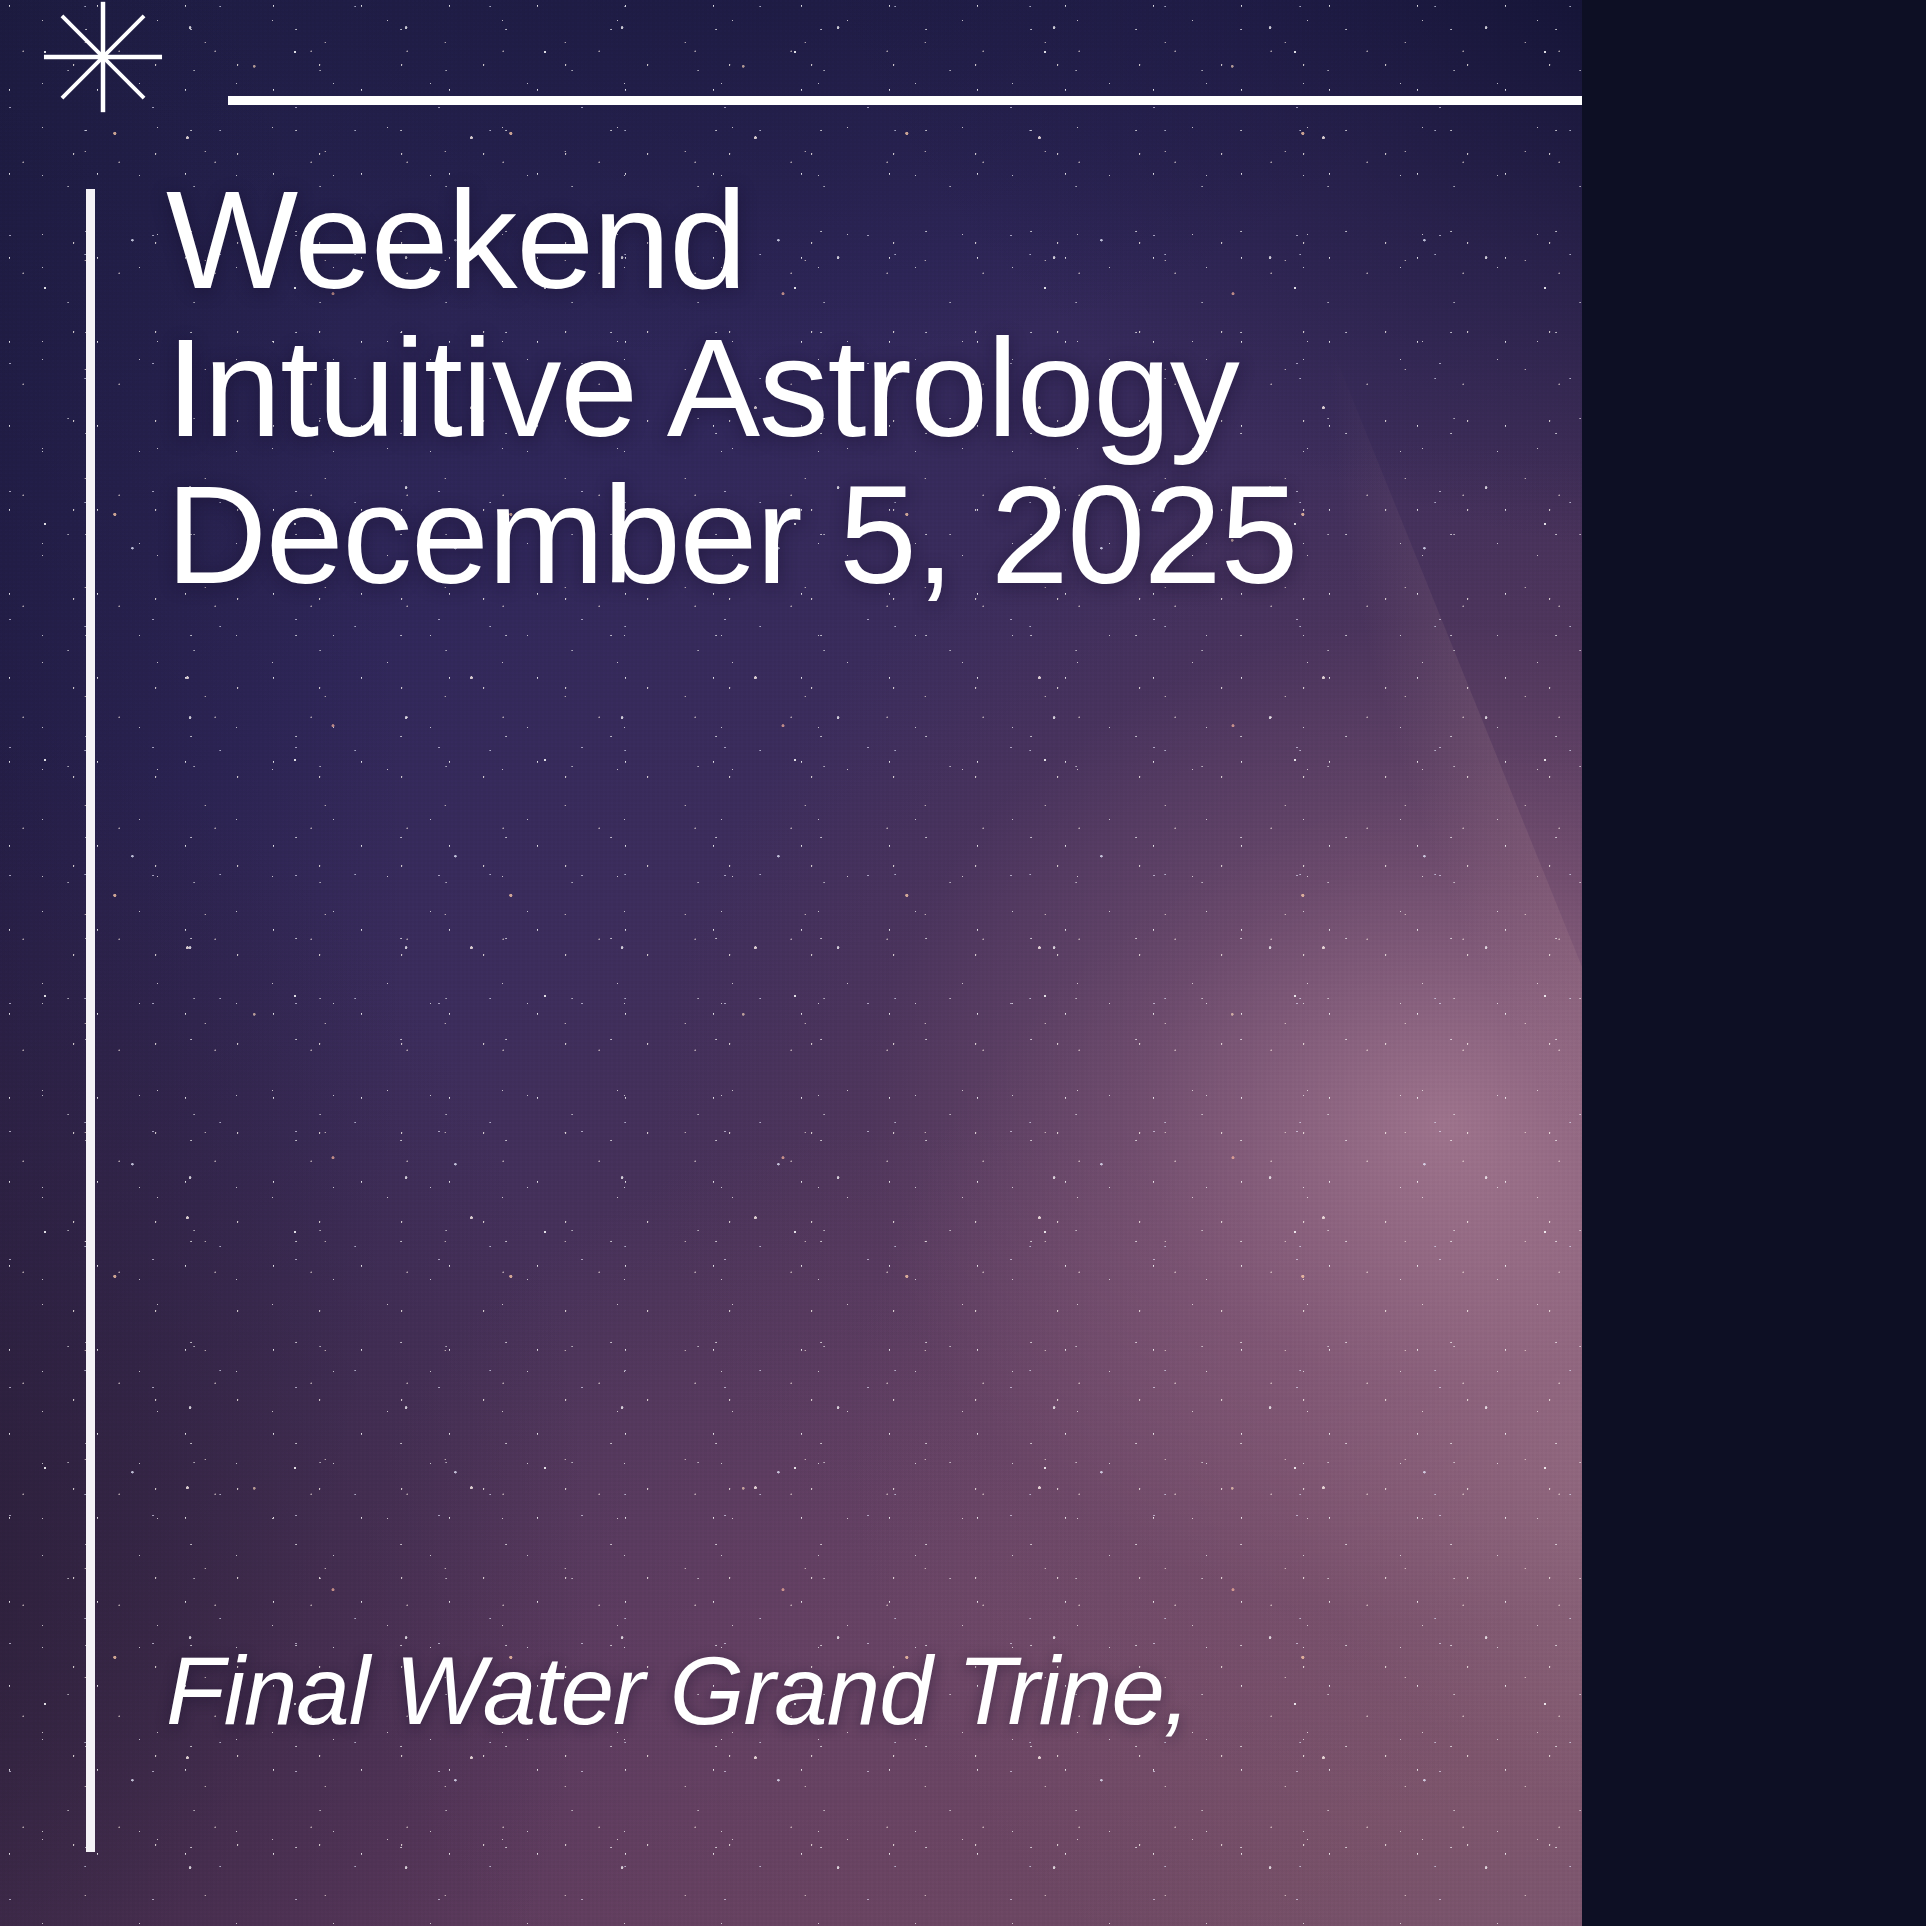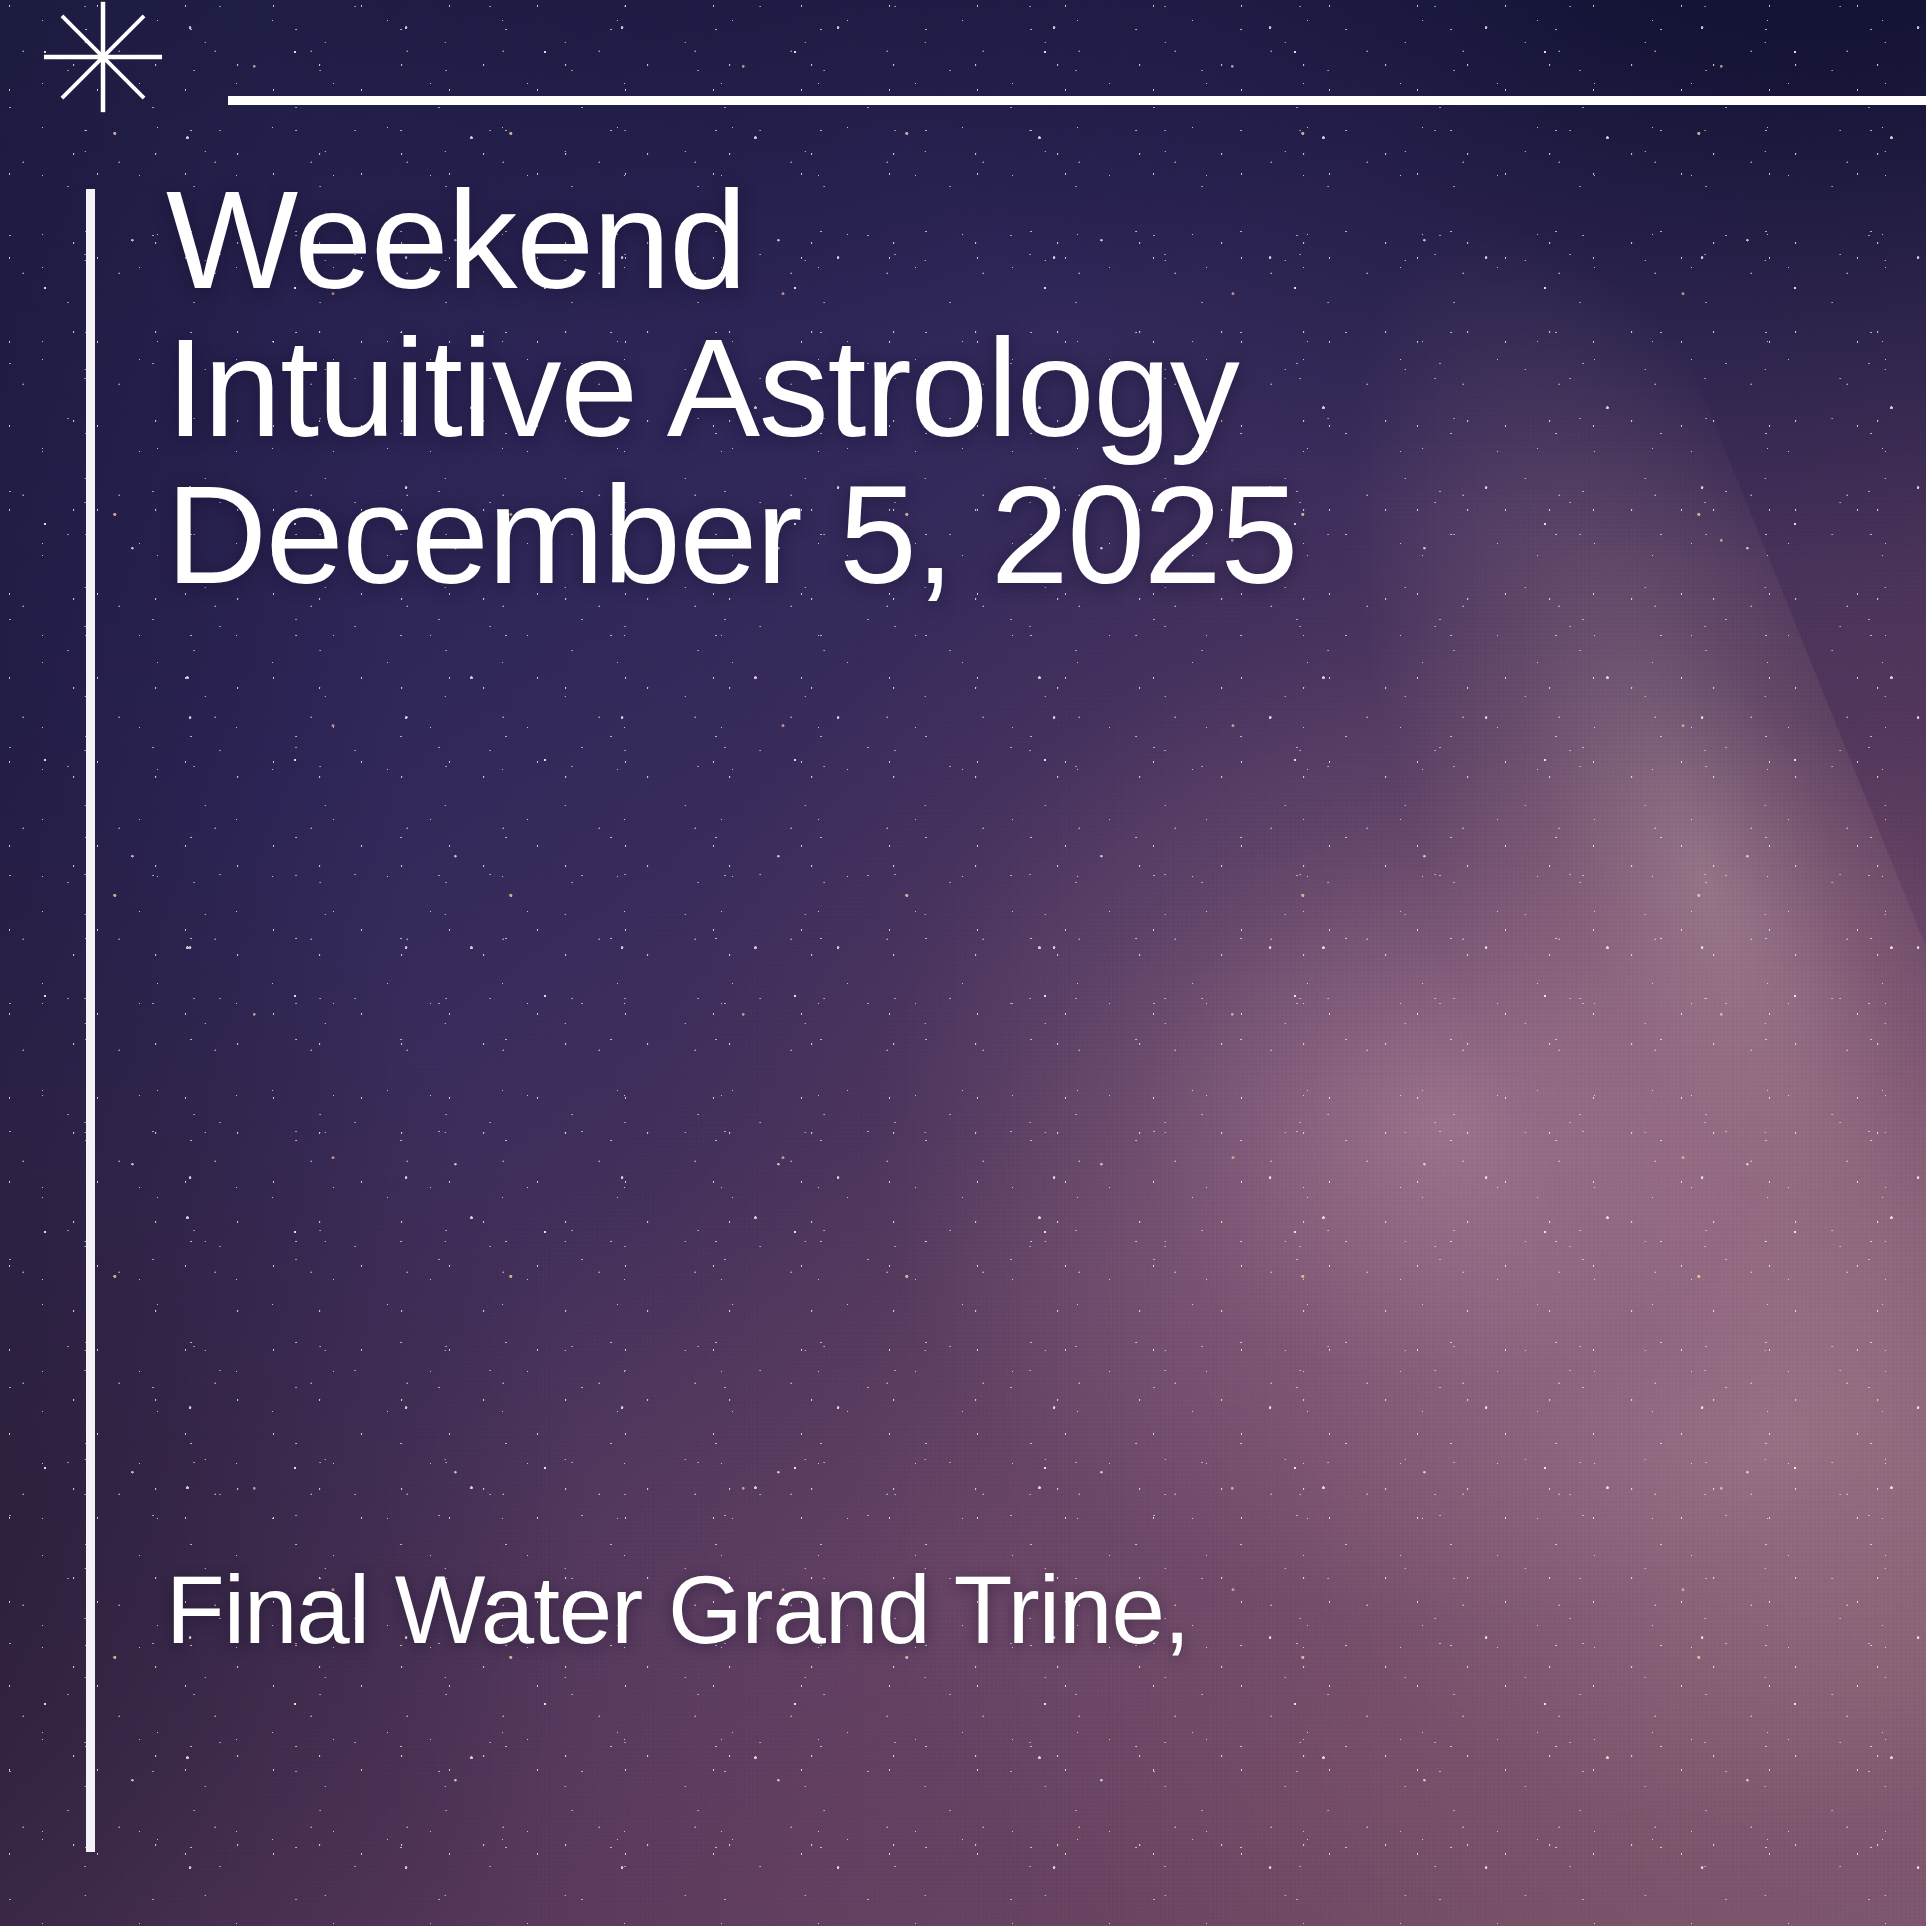--- a/index.html
+++ b/index.html
@@ -2,21 +2,21 @@
 <html style="font-size:10.3px"><head>
 <meta charset="utf-8">
 <style>
   html, body {
     margin: 0;
     padding: 0;
     background: #0d0f24;
   }
   #cover {
     position: relative;
-    width: 1926px;
+    width: 1582px;
     height: 1926px;
     overflow: hidden;
     font-family: "Liberation Sans", sans-serif;
     background: #2a2350;
   }
 
   
   .bg-layer {
     position: absolute;
     inset: 0;
@@ -164,22 +164,23 @@
     font-size: 140px;
     line-height: 1.055;
     font-weight: 500;
     letter-spacing: -1.3px;
     white-space: nowrap;
     text-shadow: 0 2.6px 16.7px rgba(18,12,38,0.45);
   }
   #subtitle-block {
     position: absolute;
     left: 166px;
-    top: 1557px;
+    top: 1638px;
     width: 1734px;
+    font-style: italic;
   }
   .subtitle-line {
     color: #ffffff;
     font-size: 96px;
     line-height: 1.10;
     font-weight: 500;
     letter-spacing: -1px;
     white-space: nowrap;
     text-shadow: 0 2.6px 14px rgba(18,12,38,0.40);
   }

